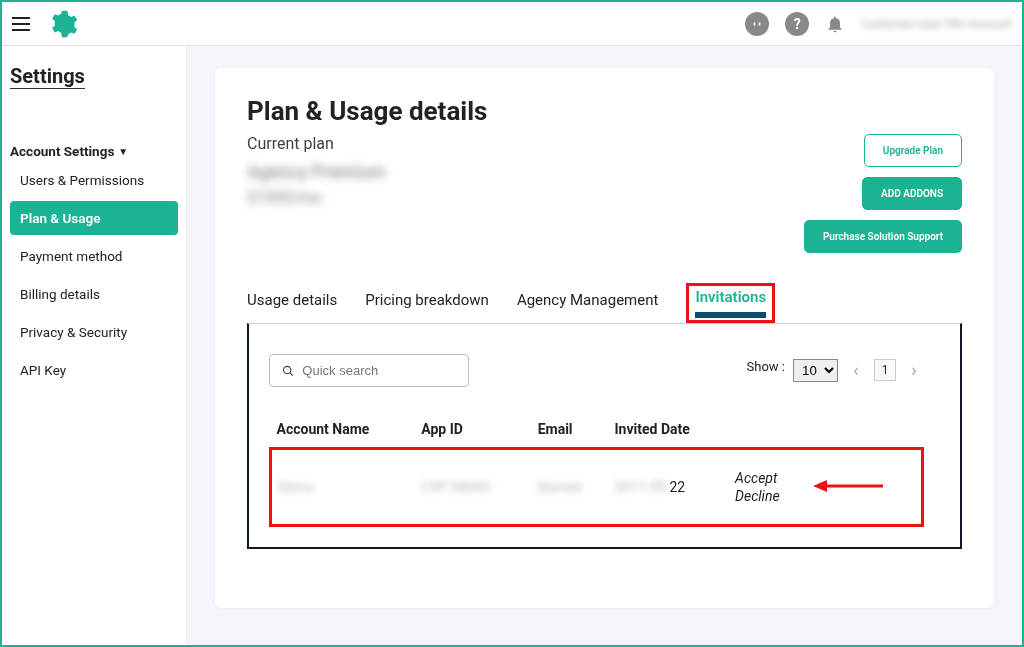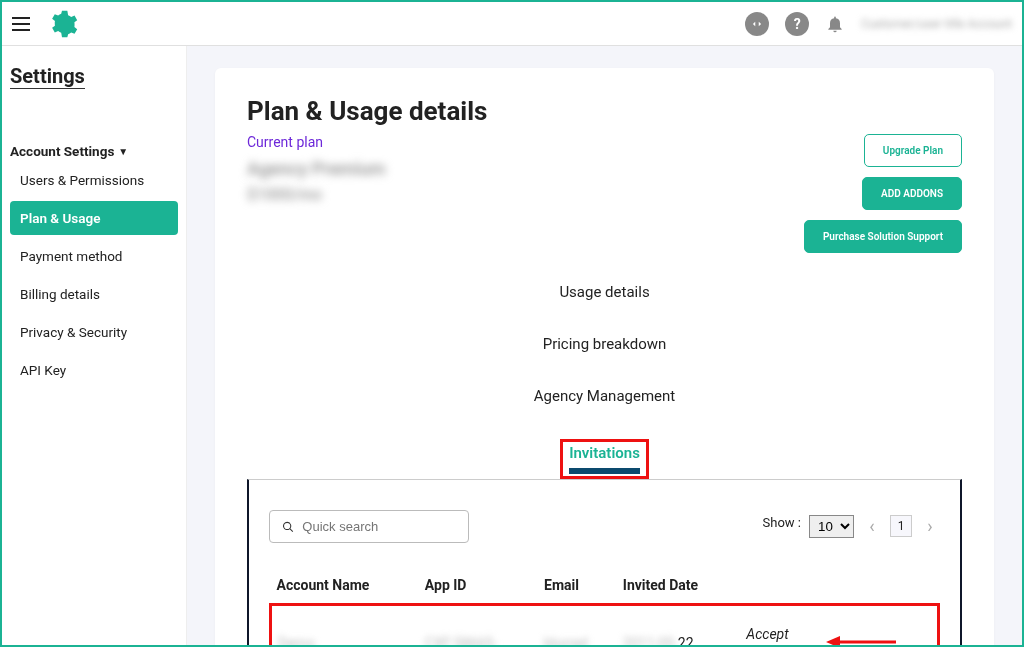--- a/index.html
+++ b/index.html
@@ -80,21 +80,21 @@
   .card {
     background:#fff;
     border-radius: 6px;
     padding: 28px 32px;
     box-shadow: 0 1px 3px rgba(0,0,0,0.04);
     min-height: 540px;
   }
   .page-title { font-size: 26px; font-weight:700; margin-bottom: 8px; }
 
   .plan-row { display:flex; justify-content:space-between; }
-  .plan-left .label { font-size: 14px; color:#6d28d9; margin-bottom:8px; }
+  .plan-left .label { font-size: 16px; color:#404040; margin-bottom:8px; }
   .plan-left .blurred {
     color:#999; filter: blur(4px);
     font-size: 18px; font-weight:600; margin-bottom:6px;
   }
   .plan-left .blurred2 {
     color:#999; filter: blur(4px);
     font-size: 16px; font-weight:500;
   }
   .plan-right { display:flex; flex-direction:column; gap:10px; align-items:flex-end; }
   .btn {
@@ -106,33 +106,33 @@
     font-weight:600;
   }
   .btn-outline {
     background:#fff; color:#1bb394; border:1.5px solid #1bb394;
   }
   .btn-fill {
     background:#1bb394; color:#fff; border:1.5px solid #1bb394;
   }
 
   
-  .tabs { display:flex; gap:28px; margin-top: 30px; align-items:center;flex-direction:column; }
+  .tabs { display:flex; gap:28px; margin-top: 30px; align-items:center; }
   .tab {
     font-size: 15px; color:#222; cursor:pointer; padding-bottom:6px;
   }
   .tab.active { color:#1bb394; font-weight:600; border-bottom:6px solid #0c4a6e; }
   .tab-highlight {
     border:3px solid #e11; padding: 2px 6px;
   }
 
   .tab-panel {
     border:2px solid #0f172a;
     margin-top: 0;
-    padding: 30px 20px 20px 20px;
+    padding: 30px 36px 20px 20px;
     border-top: 1px solid #ccc;
   }
   .panel-toprow {
     display:flex; justify-content:space-between; align-items:center;
     margin-bottom: 24px;
   }
   .search-box {
     display:flex; align-items:center; gap:8px;
     border:1px solid #bbb; border-radius:4px; padding:8px 12px;
     width: 200px; color:#888;

